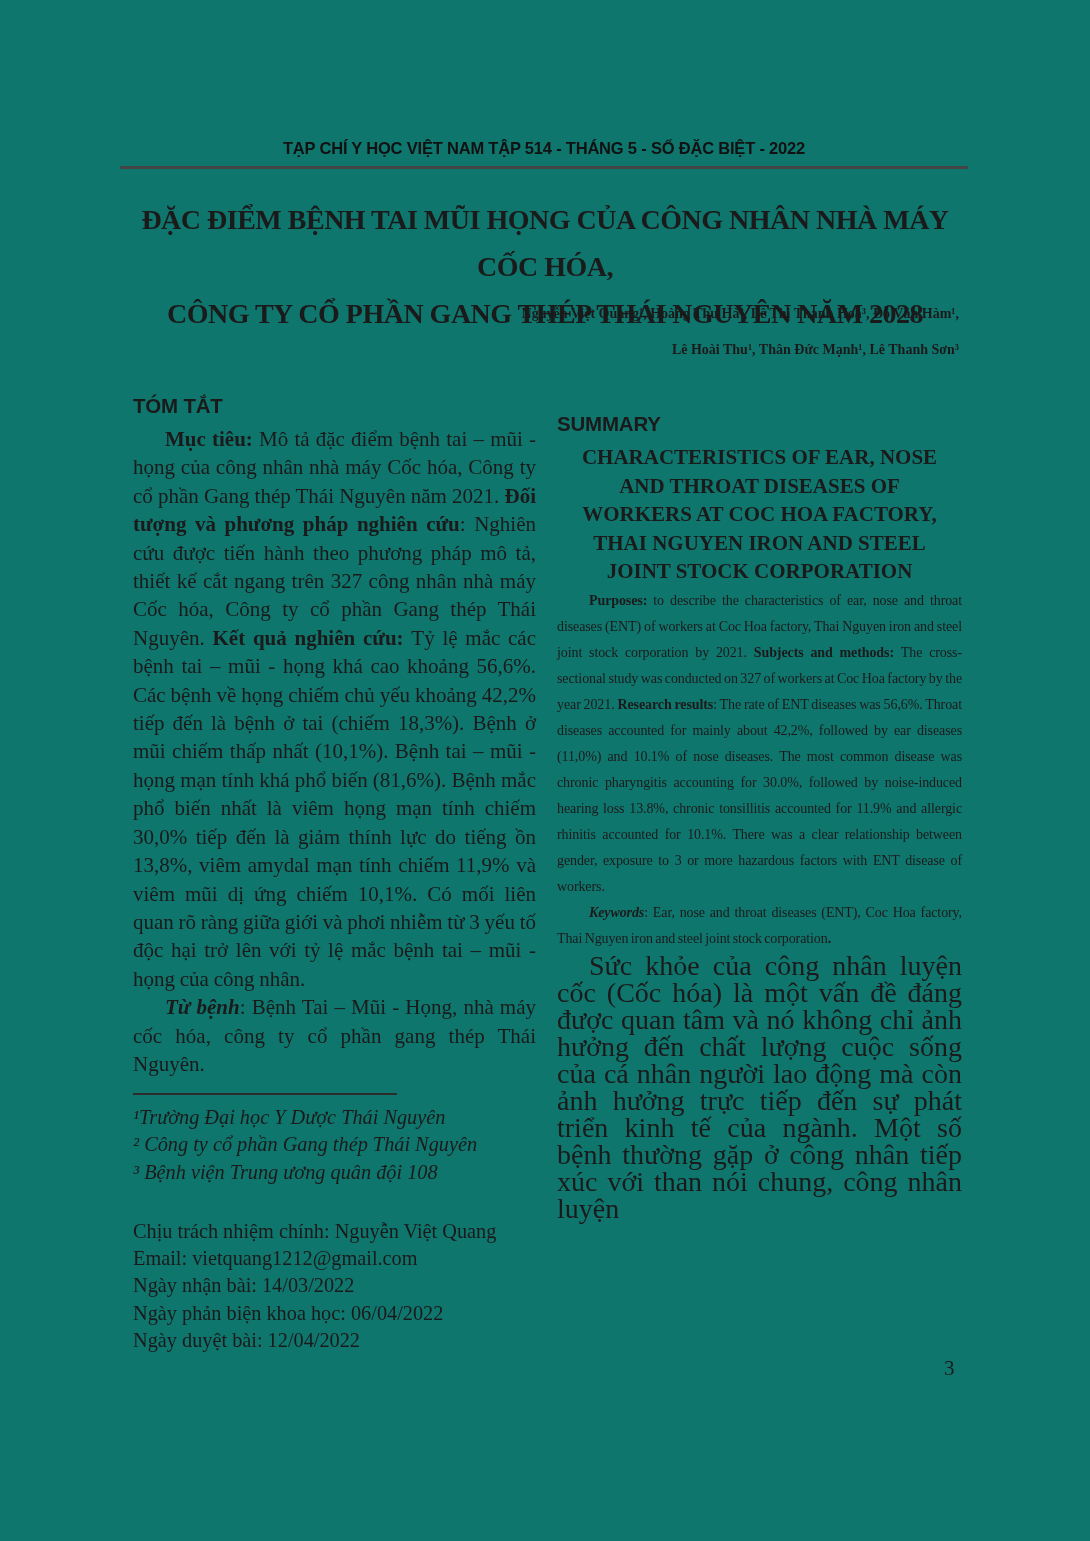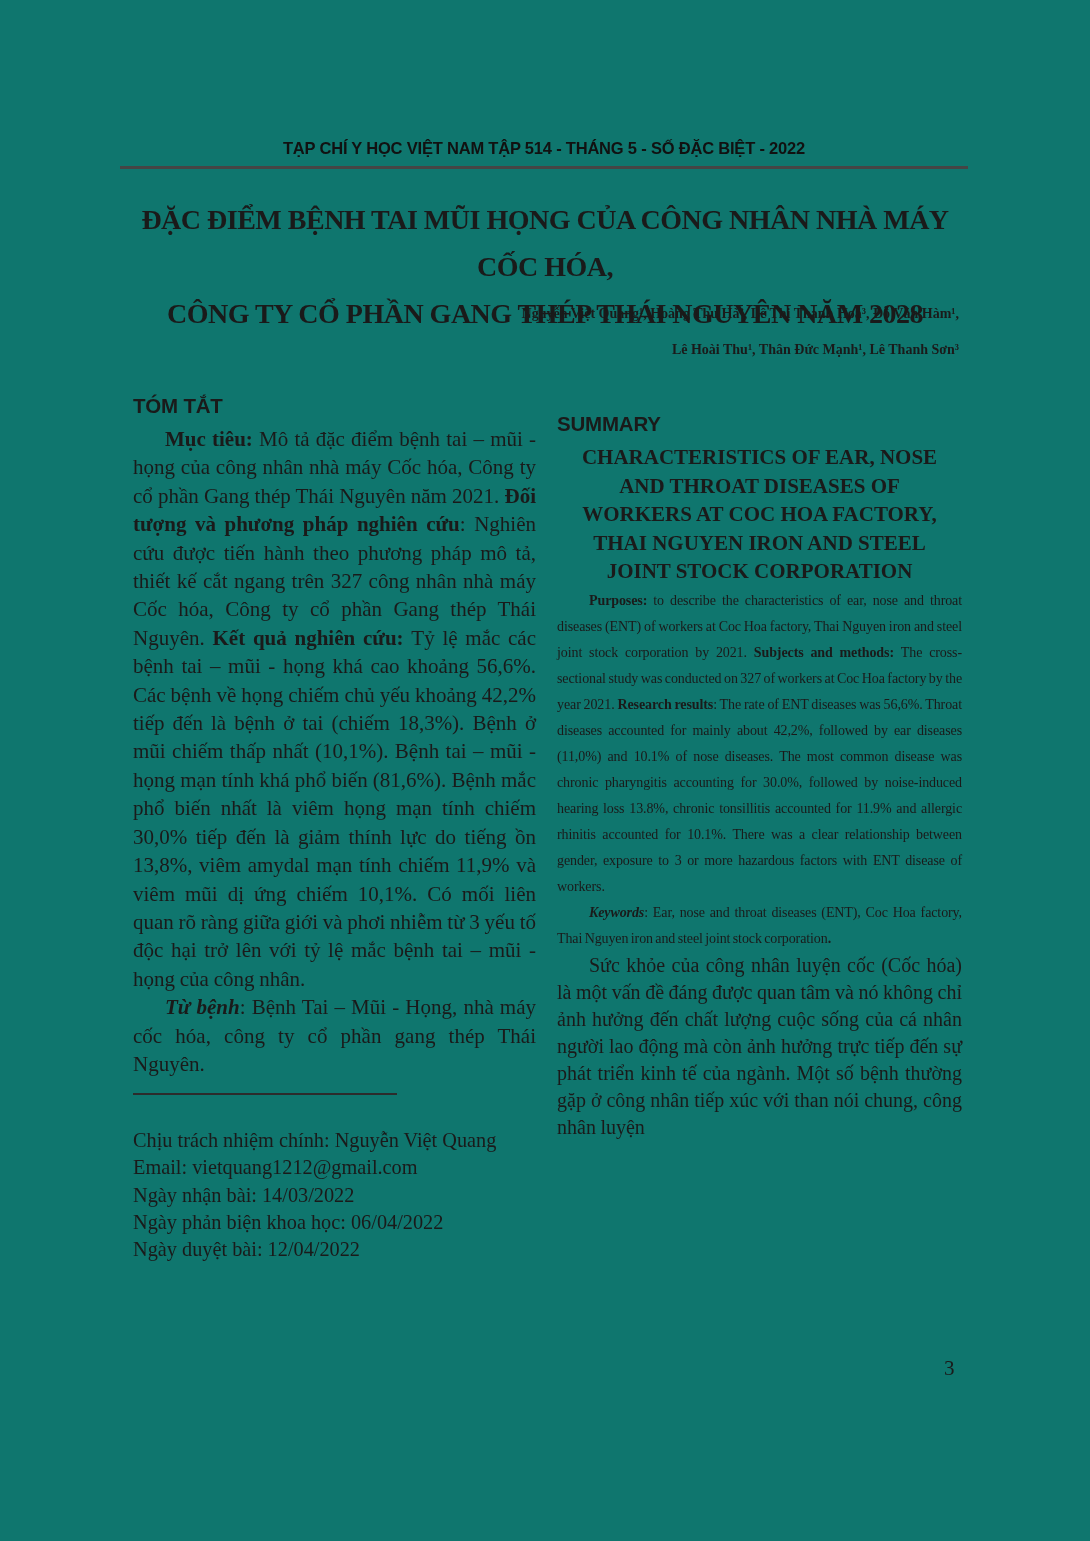--- a/index.html
+++ b/index.html
@@ -84,21 +84,21 @@
     margin: 0 0 2px 0;
   }
 
   .body-para {
     margin: 0;
     text-align: justify;
     text-indent: 32px;
   }
   .lh-left    { font-size: 21px;   line-height: 28.4px; word-spacing: -0.5px; }
   .lh-right   { font-size: 14px; line-height: 26px;   word-spacing: -1px; letter-spacing: -0.1px; }
-  .lh-section { font-size: 20px; line-height: 27px;   word-spacing: -0.5px; }
+  .lh-section { font-size: 28px; line-height: 27px;   word-spacing: -0.5px; }
 
   .footnotes {
     position: absolute;
     top: 1093px;
     left: 133px;
     width: 410px;
     font-size: 20.3px;
     line-height: 27.3px;
   }
   .fn-rule {
@@ -143,20 +143,23 @@
 WORKERS AT COC HOA FACTORY,
 THAI NGUYEN IRON AND STEEL
 JOINT STOCK CORPORATION</div>
     <p class="body-para lh-right"><span class="b">Purposes: </span><span>to describe the characteristics of ear, nose and throat diseases (ENT) of workers at Coc Hoa factory, Thai Nguyen iron and steel joint stock corporation by 2021. </span><span class="b">Subjects and methods: </span><span>The cross-sectional study was conducted on 327 of workers at Coc Hoa factory by the year 2021. </span><span class="b">Research results</span><span>: The rate of ENT diseases was 56,6%. Throat diseases accounted for mainly about 42,2%, followed by ear diseases (11,0%) and 10.1% of nose diseases. The most common disease was chronic pharyngitis accounting for 30.0%, followed by noise-induced hearing loss 13.8%, chronic tonsillitis accounted for 11.9% and allergic rhinitis accounted for 10.1%. There was a clear relationship between gender, exposure to 3 or more hazardous factors with ENT disease of workers.</span></p>
     <p class="body-para lh-right"><span class="b i">Keywords</span><span>: Ear, nose and throat diseases (ENT), Coc Hoa factory, Thai Nguyen iron and steel joint stock corporation</span><span class="b">.</span></p>
     <p class="body-para lh-section">Sức khỏe của công nhân luyện cốc (Cốc hóa) là một vấn đề đáng được quan tâm và nó không chỉ ảnh hưởng đến chất lượng cuộc sống của cá nhân người lao động mà còn ảnh hưởng trực tiếp đến sự phát triển kinh tế của ngành. Một số bệnh thường gặp ở công nhân tiếp xúc với than nói chung, công nhân luyện</p>
   </section>
 
   <footer class="footnotes">
     <div class="fn-rule"></div>
+    <div class="fn-aff">¹Trường Đại học Y Dược Thái Nguyên
+² Công ty cổ phần Gang thép Thái Nguyên
+³ Bệnh viện Trung ương quân đội 108</div>
     <div class="fn-meta">Chịu trách nhiệm chính: Nguyễn Việt Quang
 Email: vietquang1212@gmail.com
 Ngày nhận bài: 14/03/2022
 Ngày phản biện khoa học: 06/04/2022
 Ngày duyệt bài: 12/04/2022</div>
   </footer>
 
   <div class="page-number">3</div>
 
 </div>

